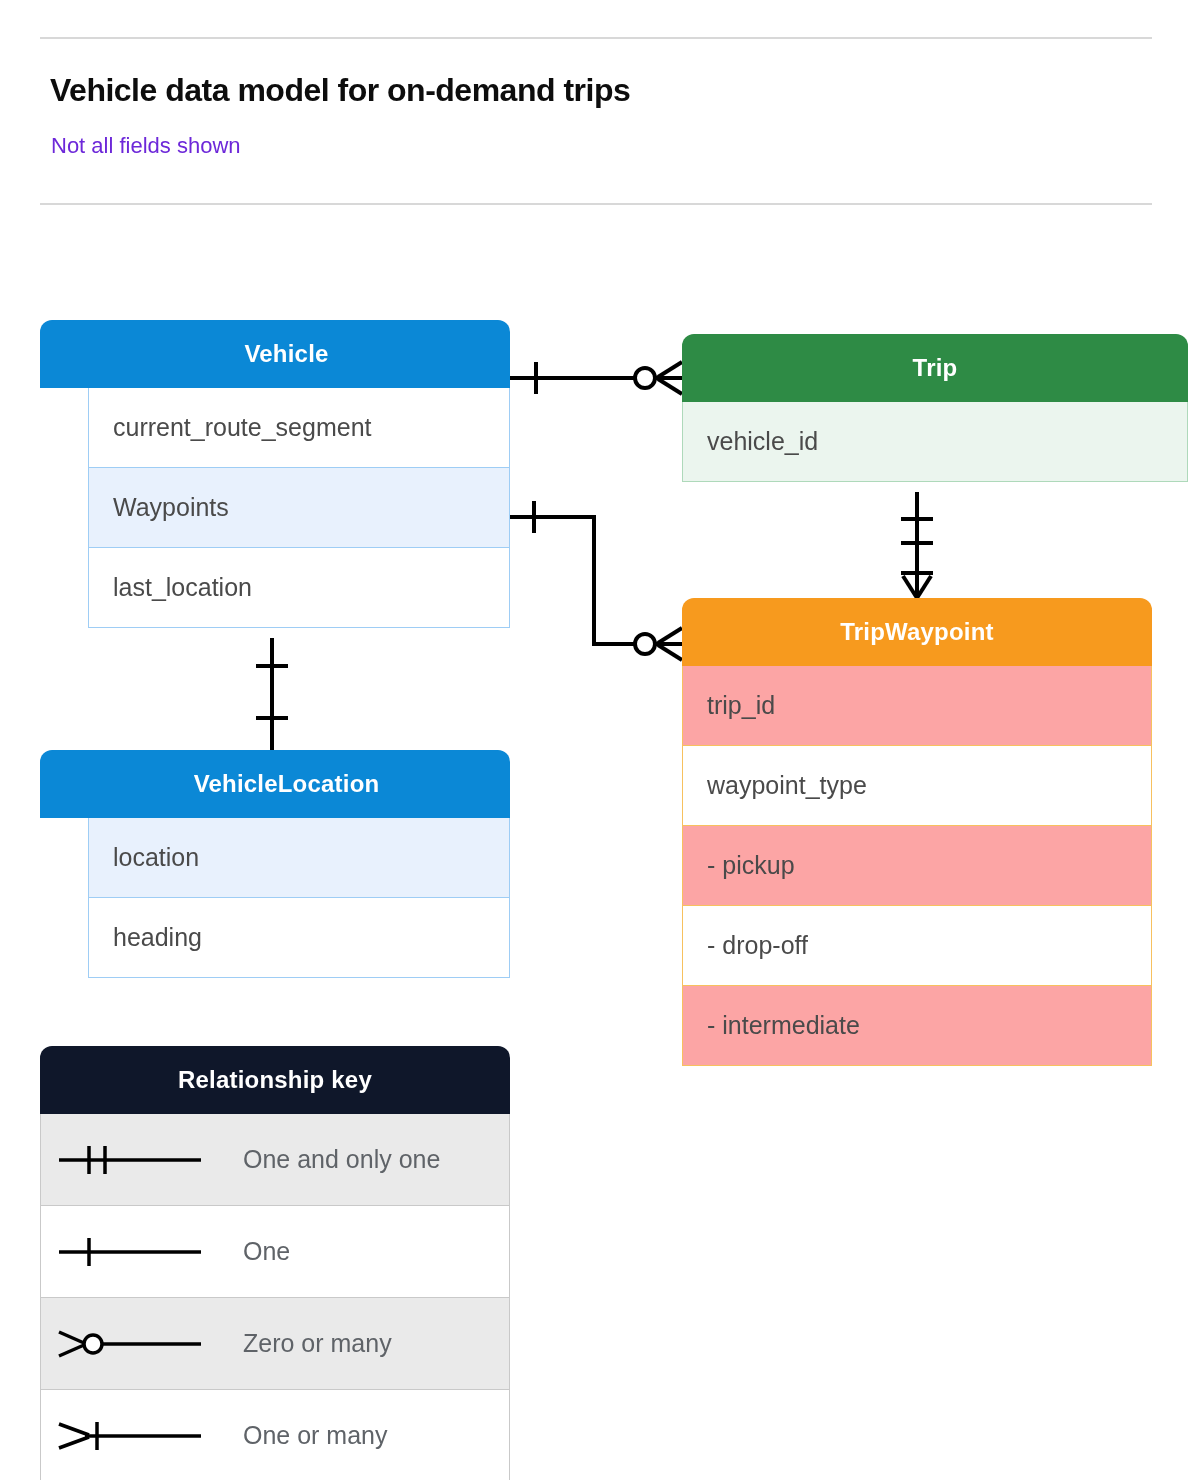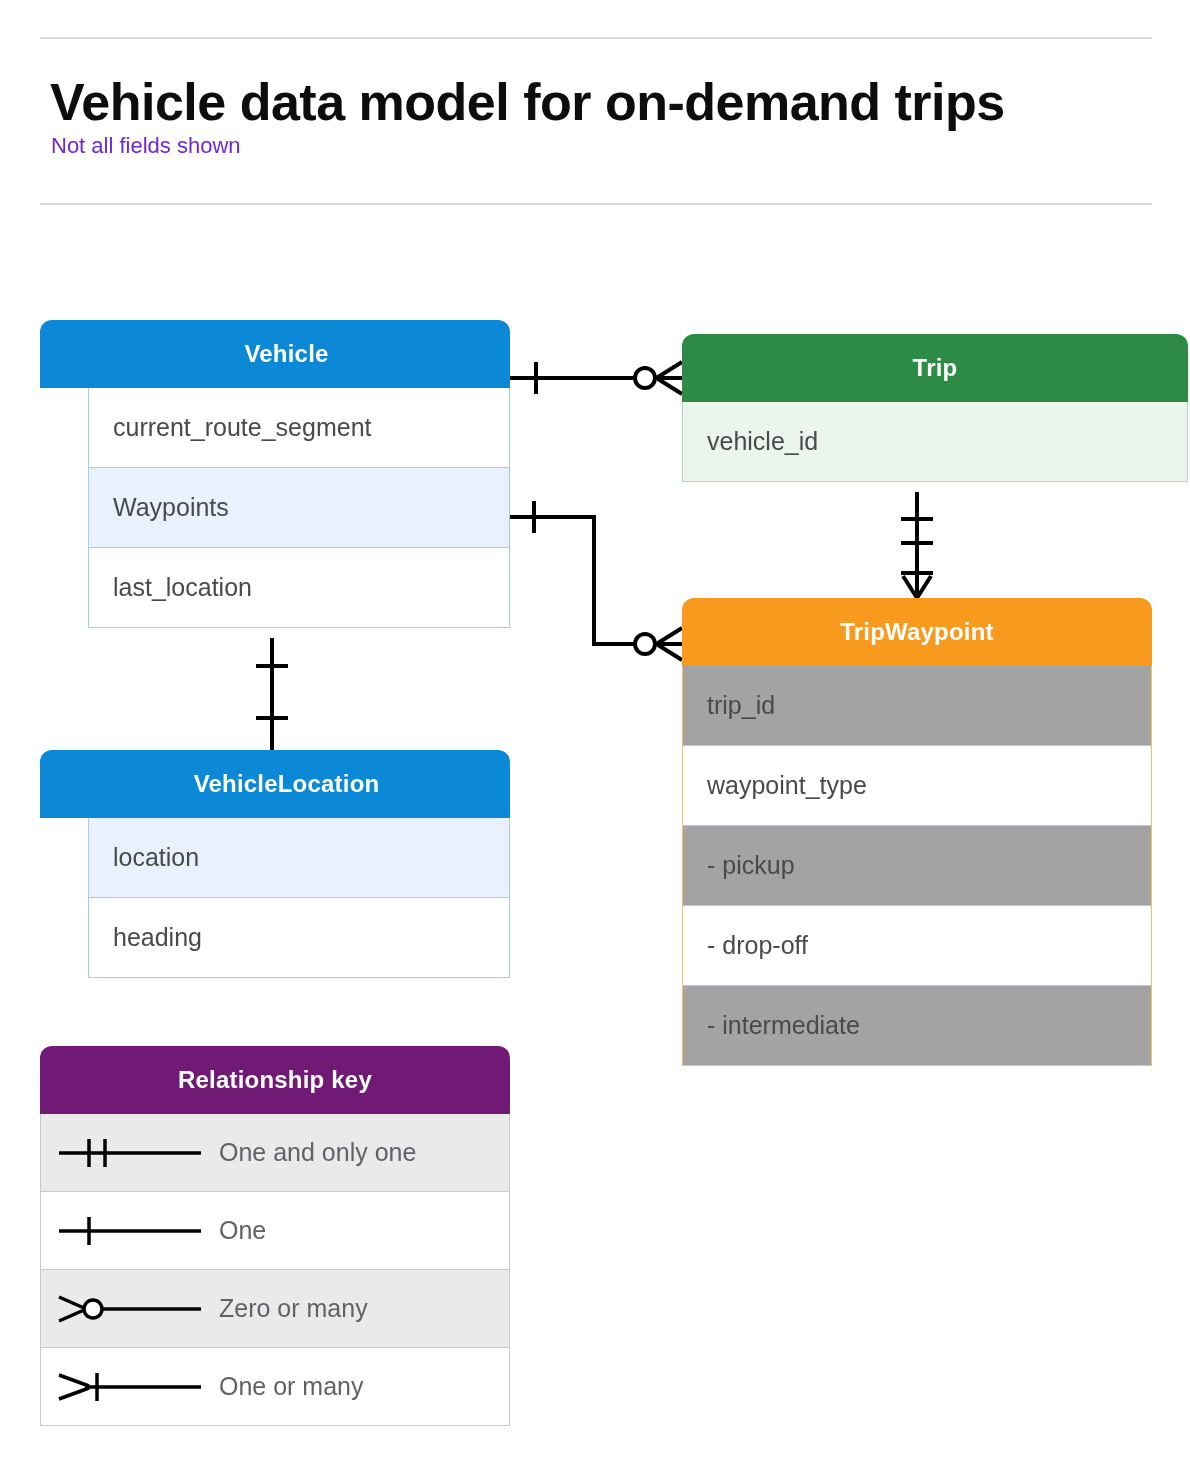--- a/index.html
+++ b/index.html
@@ -23,21 +23,21 @@
     height: 2px;
     background: #d8d8d8;
   }
   #divider-top { top: 37px; }
   #divider-under-subtitle { top: 203px; }
 
   #page-title {
     position: absolute;
     left: 50px;
     top: 72px;
-    font-size: 52px;
+    font-size: 32px;
     font-weight: bold;
     color: #0d0d0d;
     letter-spacing: -0.5px;
     white-space: nowrap;
   }
   #page-subtitle {
     position: absolute;
     left: 51px;
     top: 133px;
     font-size: 22px;
@@ -91,44 +91,45 @@
   }
   .theme-green .entity-row.alt { background: #ebf5ee; }
 
   
   .theme-orange .entity-header { background: #f79a1e; }
   .theme-orange .entity-row {
     border: 1px solid #f7c15e;
     border-top: none;
     background: #ffffff;
   }
-  .theme-orange .entity-row.alt { background: #a3a3a3; }
-
-  
-  .theme-gray .entity-header { background: #701a75; }
+  .theme-orange .entity-row.alt { background: #fca5a5; }
+
+  
+  .theme-gray .entity-header { background: #0f172a; }
   .theme-gray .entity-row {
     border: 1px solid #c9c9c9;
     border-top: none;
     background: #ffffff;
     padding-left: 0;
   }
   .theme-gray .entity-row.alt { background: #eaeaea; }
 
   
   #entity-vehicle         { left: 40px;  top: 320px; width: 470px; }
   #entity-vehiclelocation { left: 40px;  top: 750px; width: 470px; }
   #entity-trip            { left: 682px; top: 334px; width: 506px; }
   #entity-tripwaypoint    { left: 682px; top: 598px; width: 470px; }
   #legend-box             { left: 40px;  top: 1046px; width: 470px; }
 
   
   .legend-row {
-    height: 78px;
-    display: flex;
-    align-items: center;
+    height: 92px;
+    display: flex;
+    align-items: center;
+    gap: 24px;
   }
   .legend-symbol {
     width: 178px;
     flex: 0 0 178px;
     display: flex;
     align-items: center;
     justify-content: center;
   }
   .legend-label {
     font-size: 25px;

